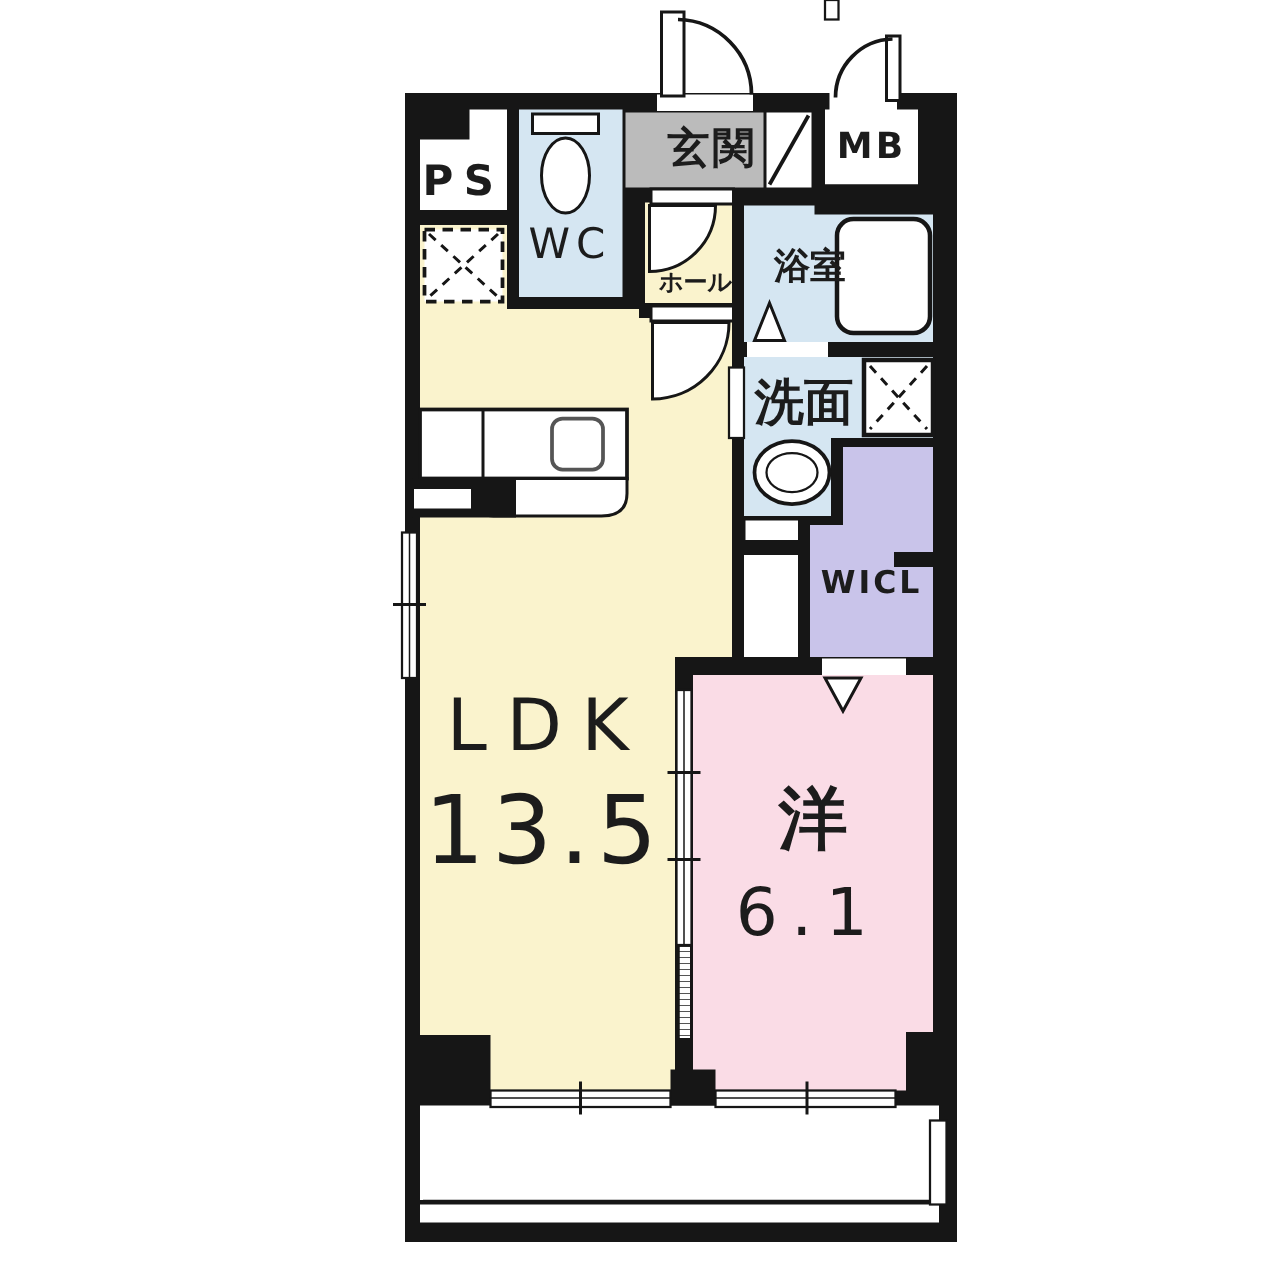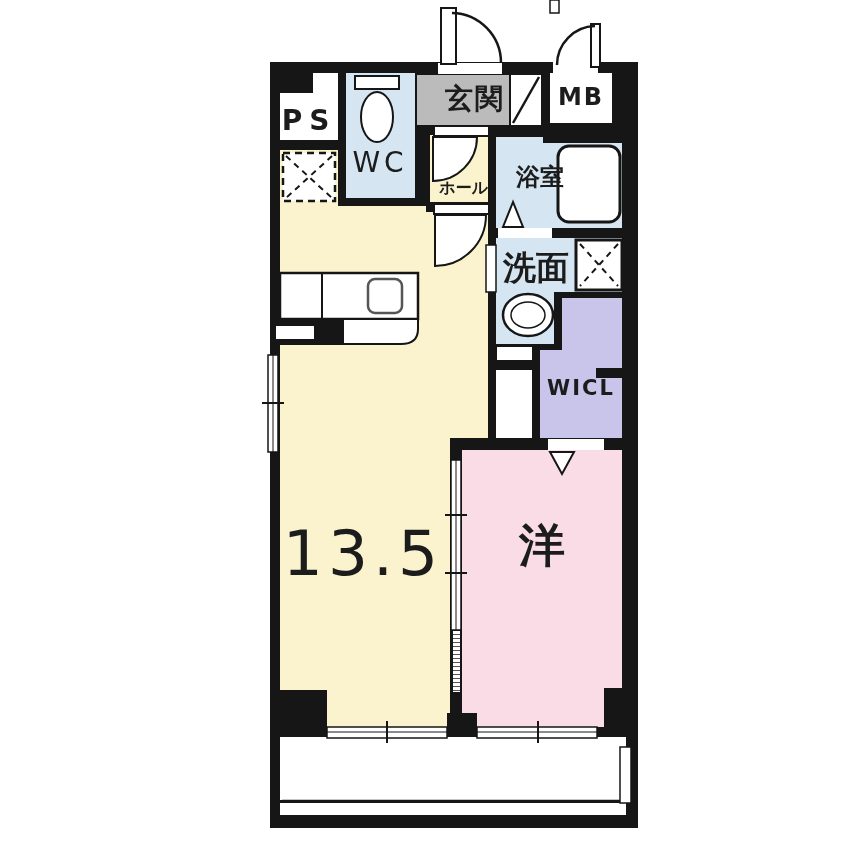--- a/index.html
+++ b/index.html
@@ -144,15 +144,17 @@
   </svg>
 
   <div class="lbl l-ps">PS</div>
   <div class="lbl l-wc">WC</div>
   <div class="lbl l-genkan">玄関</div>
   <div class="lbl l-mb">MB</div>
   <div class="lbl l-hall">ホール</div>
   <div class="lbl l-bath">浴室</div>
   <div class="lbl l-wash">洗面</div>
   <div class="lbl l-wicl">WICL</div>
+  <div class="lbl l-ldk">LDK</div>
   <div class="lbl l-ldknum">13.5</div>
   <div class="lbl l-yo">洋</div>
+  <div class="lbl l-yonum">6.1</div>
 </div>
 
 </body></html>

